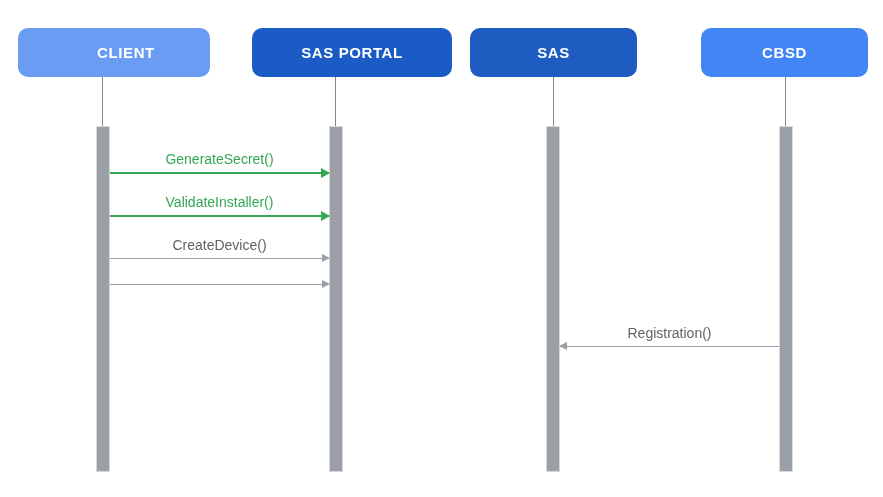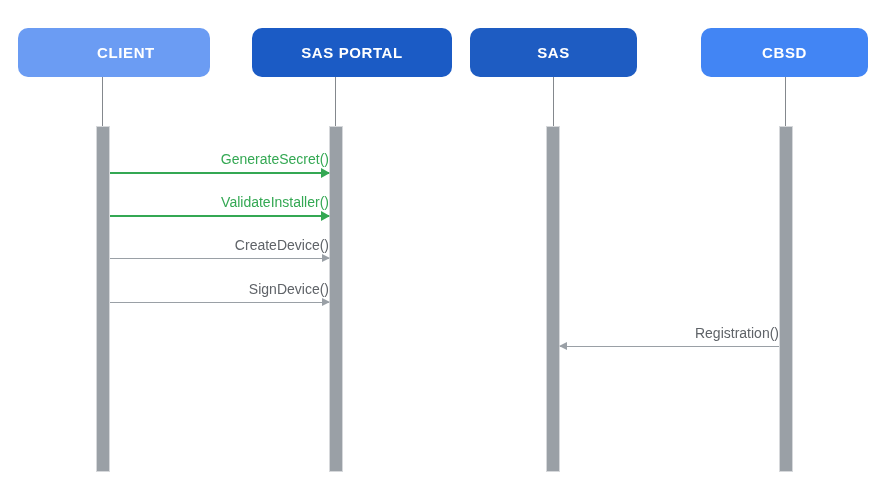--- a/index.html
+++ b/index.html
@@ -64,21 +64,21 @@
 
   
   .msg {
     position: absolute;
     width: 219px;
   }
   .msg .label {
     display: block;
     height: 18px;
     line-height: 18px;
-    text-align: right;
+    text-align: center;
     font-size: 14px;
   }
   .msg .line {
     position: relative;
     margin-top: 4px;
     height: 0;
   }
   .msg .head {
     position: absolute;
     width: 0;
@@ -170,21 +170,20 @@
   </div>
 
   <div class="msg msg-left-group gray to-right m3">
     <span class="label">CreateDevice()</span>
     <div class="line">
       <span class="head"></span>
     </div>
   </div>
 
   <div class="msg msg-left-group gray to-right m4">
-    <span class="label">SignDevice()</span>
     <div class="line">
       <span class="head"></span>
     </div>
   </div>
 
   <div class="msg msg-right-group gray to-left m5">
     <span class="label">Registration()</span>
     <div class="line">
       <span class="head"></span>
     </div>

